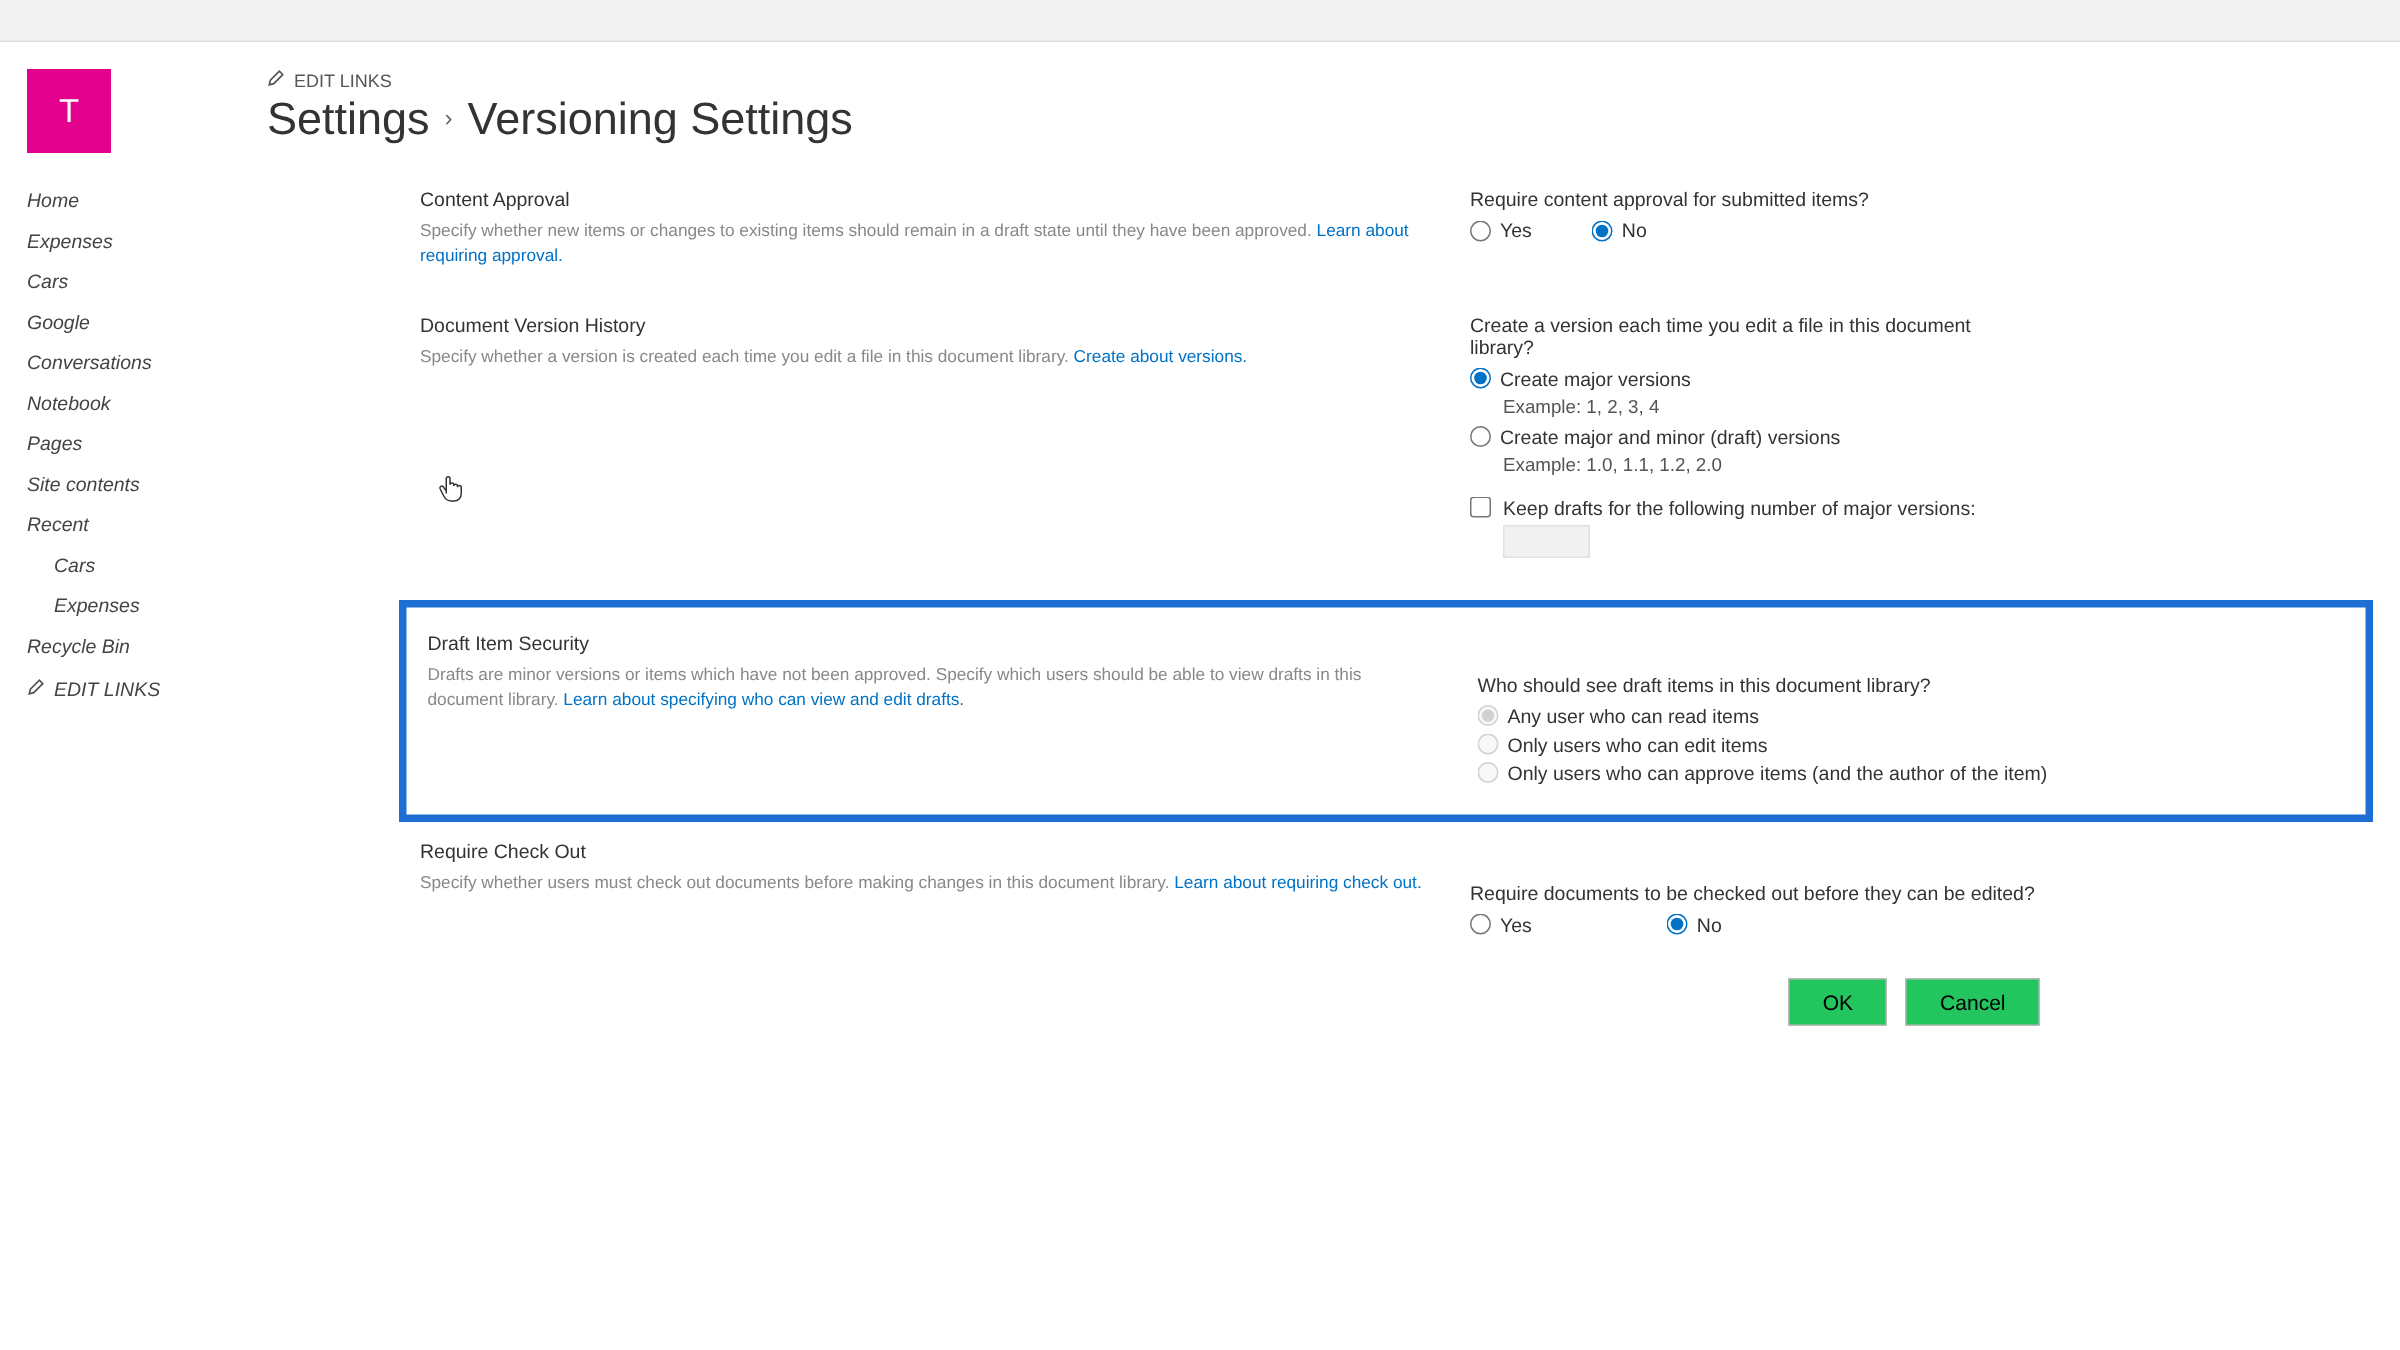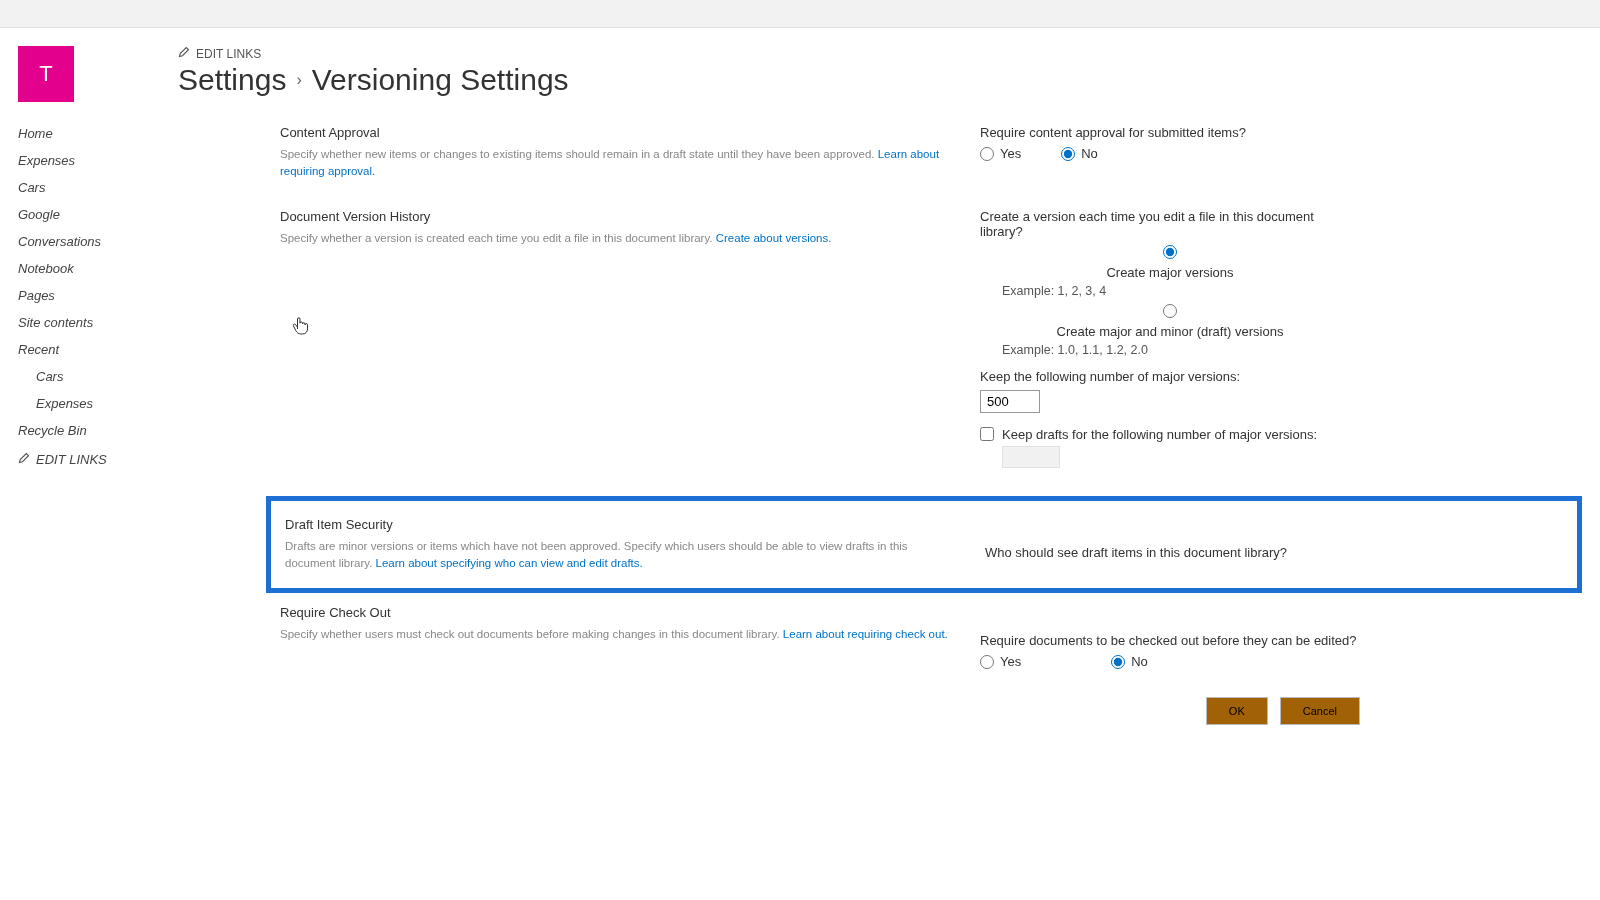--- a/index.html
+++ b/index.html
@@ -21,31 +21,31 @@
   .content { margin-top: 28px; padding-left: 102px; }
   .section { display: flex; margin-bottom: 28px; }
   .section-left { width: 700px; padding-right: 30px; }
   .section-right { flex: 1; max-width: 380px; }
   .section-title { font-size: 13px; color: #333; margin-bottom: 6px; }
   .section-desc { font-size: 11.5px; color: #888; line-height: 1.5; }
   .section-desc a { color: #0072c6; text-decoration: none; }
   .q-label { font-size: 13px; color: #333; margin-bottom: 6px; }
   .radio-row { display: flex; gap: 40px; margin-top: 4px; }
   .radio-opt { display: flex; align-items: center; gap: 6px; font-size: 13px; }
-  .radio-col .radio-opt { margin-bottom: 4px; flex-direction: column; }
+  .radio-col .radio-opt { margin-bottom: 4px; }
   .radio-example { font-size: 12.5px; color: #555; margin-left: 22px; margin-bottom: 6px; }
   input[type=radio] { accent-color: #0072c6; width: 14px; height: 14px; }
   input[type=checkbox] { width: 14px; height: 14px; }
   input[type=text] { border: 1px solid #999; padding: 3px 6px; font-size: 13px; width: 60px; }
   .keep-row { margin-top: 12px; }
   .chk-row { display: flex; gap: 8px; margin-top: 14px; }
   .disabled-box { width: 58px; height: 22px; background: #f1f1f1; border: 1px solid #e1e1e1; margin: 4px 0 0 22px; }
   .highlight-section { border: 5px solid #1d6fd4; padding: 16px 10px 16px 14px; margin: 18px 0 12px -14px; display: flex; }
   .buttons-row { display: flex; justify-content: flex-end; gap: 12px; max-width: 1080px; margin-top: 18px; }
-  .btn { background: #a16207; border: 1px solid #bbb; padding: 7px 22px; font-size: 11px; cursor: pointer; }
+  .btn { background: #22c55e; border: 1px solid #bbb; padding: 7px 22px; font-size: 14px; cursor: pointer; }
   .cursor-hand { position: absolute; left: 290px; top: 312px; pointer-events: none; }
   .cursor-hand svg { width: 20px; height: 24px; }
 </style>
 </head>
 <body>
 
 <div class="top-bar"></div>
 
 <div class="page">
   <div class="left-col">
@@ -131,42 +131,52 @@
               <input type="radio" name="vh" checked="" style="">
               <span>Create major versions</span>
             </label>
             <div class="radio-example">Example: 1, 2, 3, 4</div>
             <label class="radio-opt">
               <input type="radio" name="vh" style="">
               <span>Create major and minor (draft) versions</span>
             </label>
             <div class="radio-example">Example: 1.0, 1.1, 1.2, 2.0</div>
           </div>
-          <div class="keep-row">
-            <div class="q-label">Keep the following number of major versions:</div>
-            <input type="text" value="500" style="">
-          </div>
           <div class="chk-row">
             <input type="checkbox" style="">
             <span>Keep drafts for the following number of major versions:</span>
           </div>
           <div class="disabled-box"></div>
         </div>
       </div>
 
       <div class="highlight-section">
         <div class="section-left">
           <div class="section-title">Draft Item Security</div>
           <div class="section-desc">
             <span>Drafts are minor versions or items which have not been approved. Specify which users should be able to view drafts in this document library.  </span>
             <a href="#">Learn about specifying who can view and edit drafts.</a>
           </div>
         </div>
         <div class="section-right" style="padding-top:28px;">
           <div class="q-label">Who should see draft items in this document library?</div>
+          <div class="radio-col">
+            <label class="radio-opt">
+              <input type="radio" name="ds" checked="" disabled="" style="">
+              <span>Any user who can read items</span>
+            </label>
+            <label class="radio-opt">
+              <input type="radio" name="ds" disabled="" style="">
+              <span>Only users who can edit items</span>
+            </label>
+            <label class="radio-opt">
+              <input type="radio" name="ds" disabled="" style="">
+              <span>Only users who can approve items (and the author of the item)</span>
+            </label>
+          </div>
         </div>
       </div>
 
       <div class="section" style="margin-top:8px;">
         <div class="section-left">
           <div class="section-title">Require Check Out</div>
           <div class="section-desc">
             <span>Specify whether users must check out documents before making changes in this document library.  </span>
             <a href="#">Learn about requiring check out.</a>
           </div>

